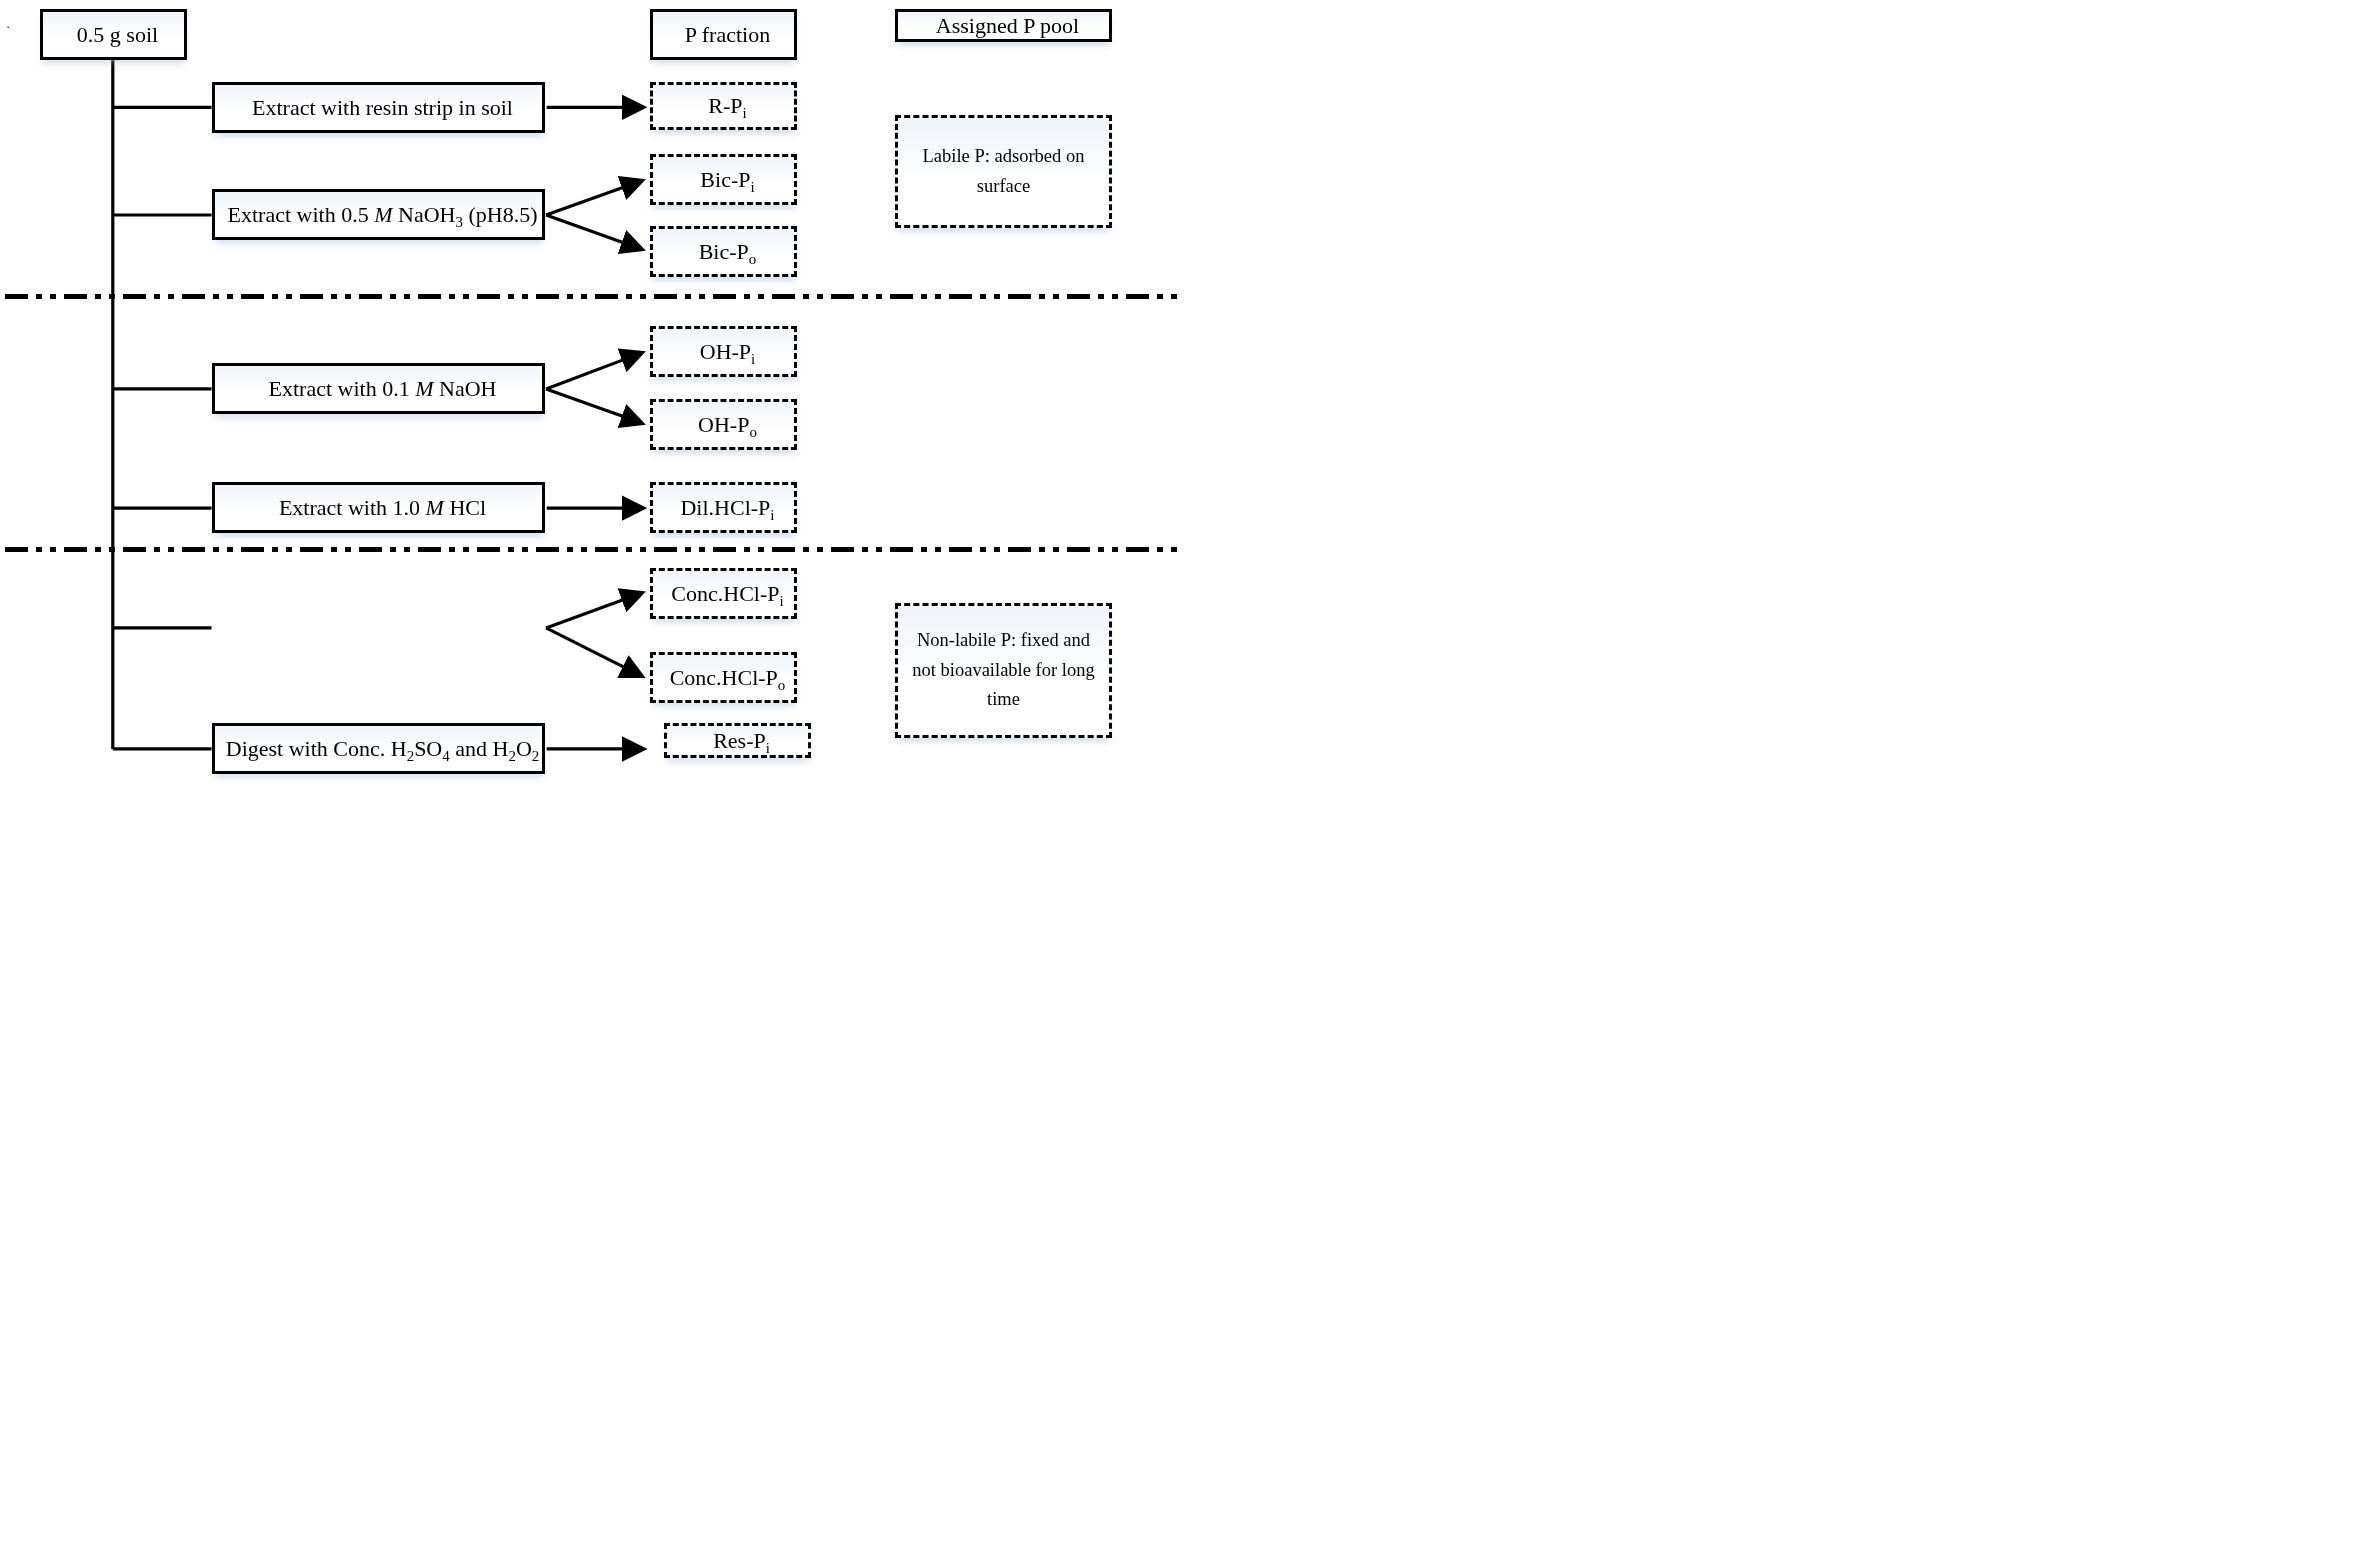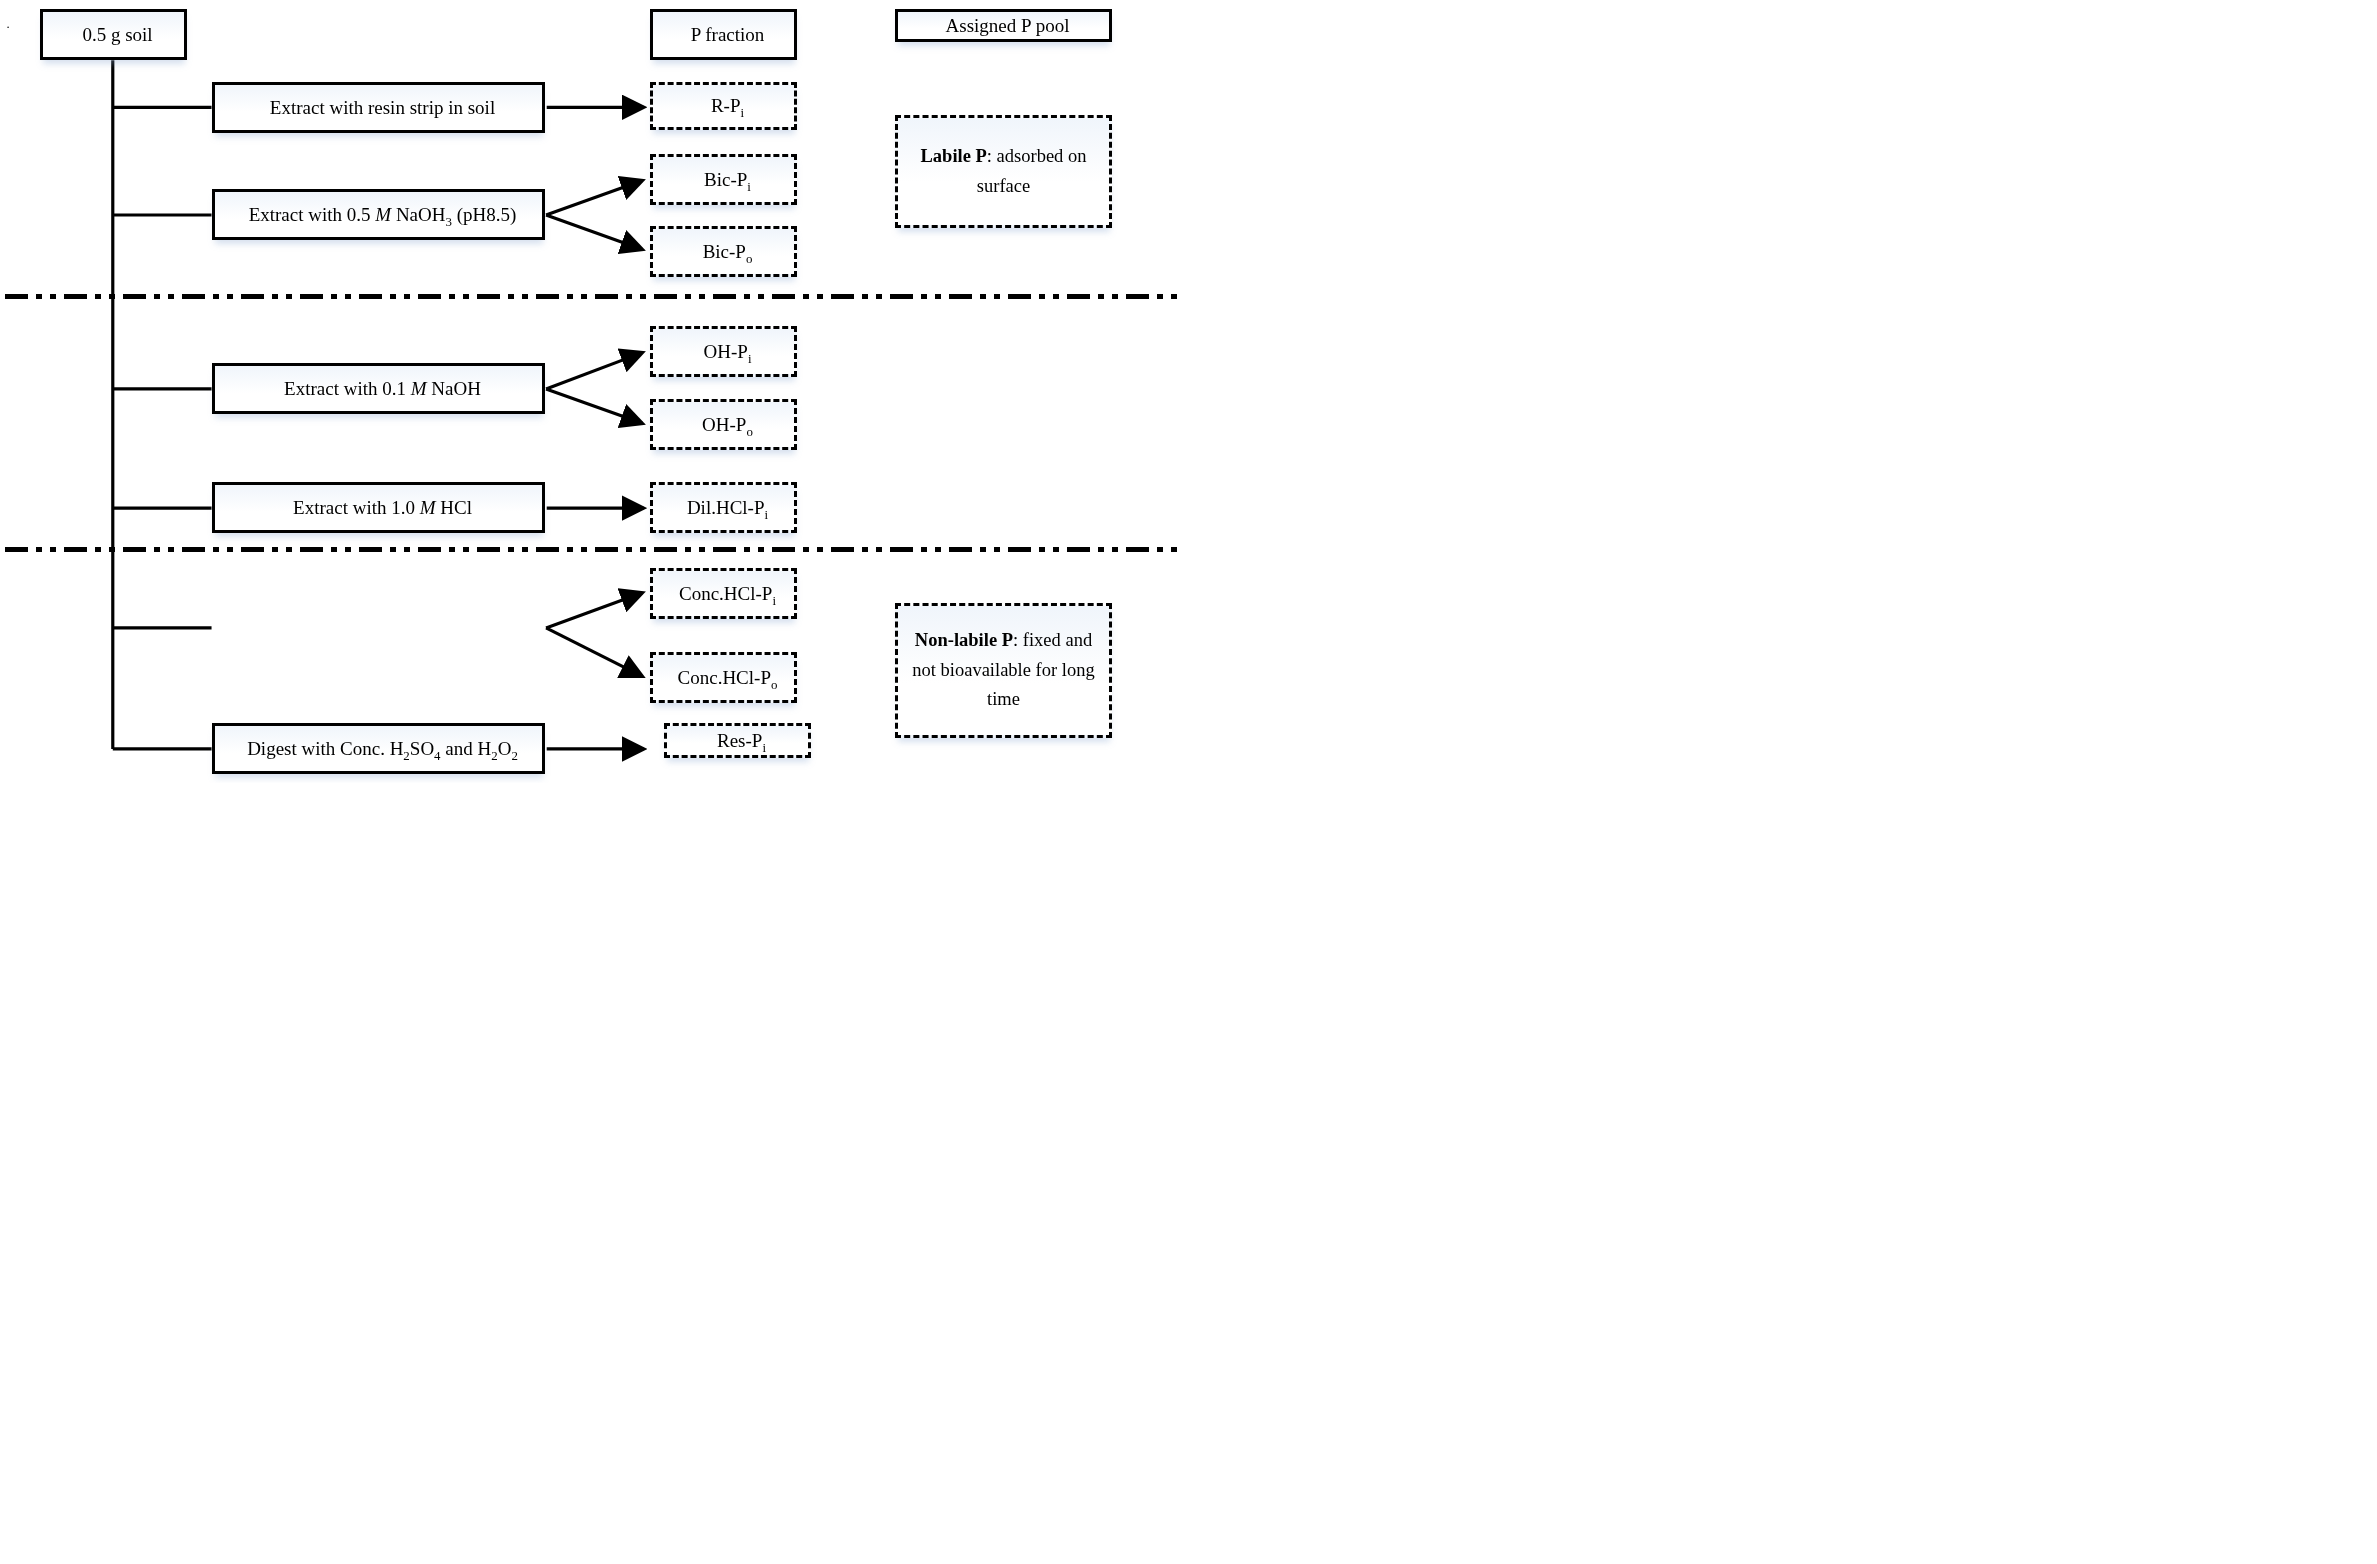--- a/index.html
+++ b/index.html
@@ -22,32 +22,32 @@
     display: flex;
     align-items: center;
     justify-content: center;
     text-align: center;
     background: linear-gradient(180deg, #f0f5fb 0%, #ffffff 60%);
     box-shadow: 0 6.4px 6.4px -2.5px rgba(140, 170, 210, 0.35);
   }
   .solid { border: 3.2px solid #000; }
   .dashed { border: 3.2px dashed #000; }
   .label {
-    font-size: 19px;
+    font-size: 22px;
     line-height: 1.25;
     white-space: nowrap;
     margin-left: 8px;
   }
   .pool-label {
     font-size: 18.5px;
     line-height: 1.6;
     white-space: normal;
     padding: 0 11.5px;
   }
-  .pool-label b { font-weight: bold; text-align: center; }
+  .pool-label b { font-weight: normal; text-align: center; }
   .it { font-style: italic; }
   .sub {
     font-size: 0.68em;
     vertical-align: -0.35em;
     line-height: 0;
   }
   .divider {
     position: absolute;
     left: 5.1px;
     width: 1179px;

